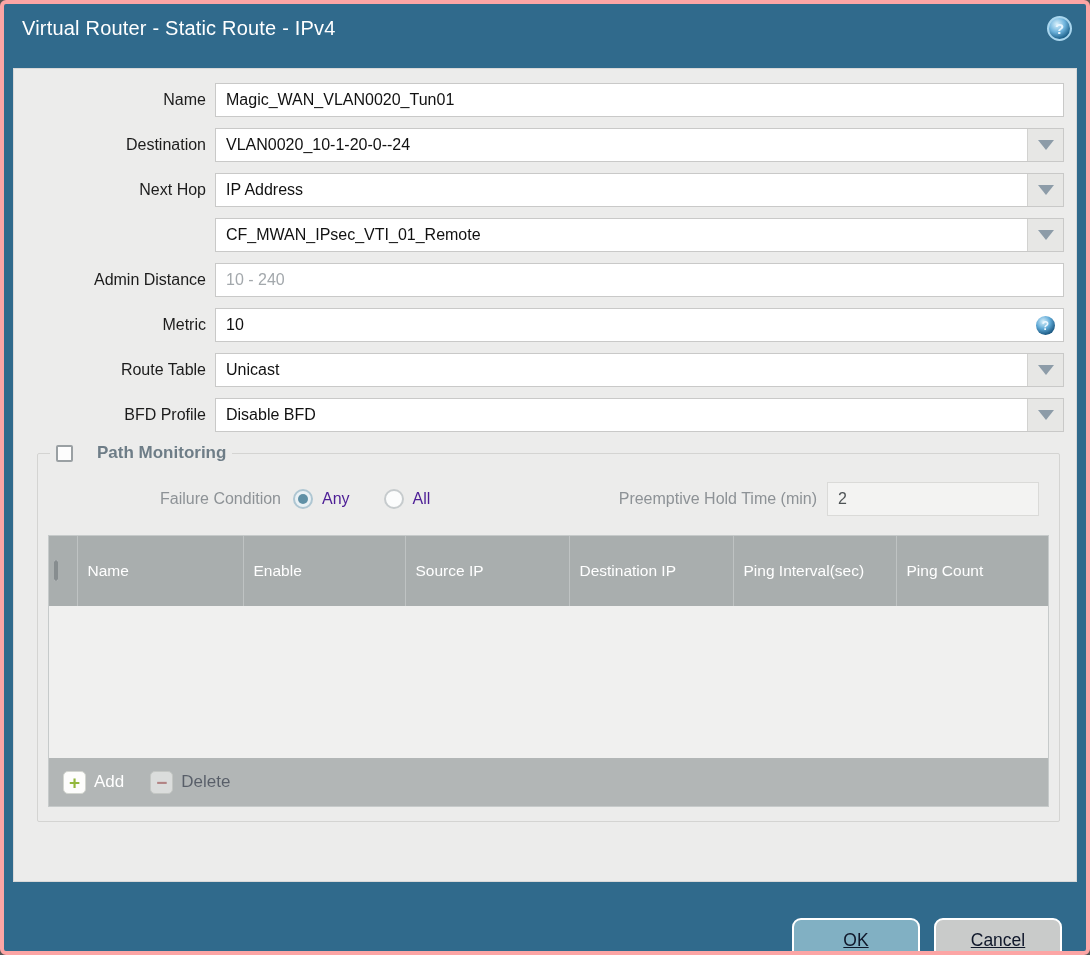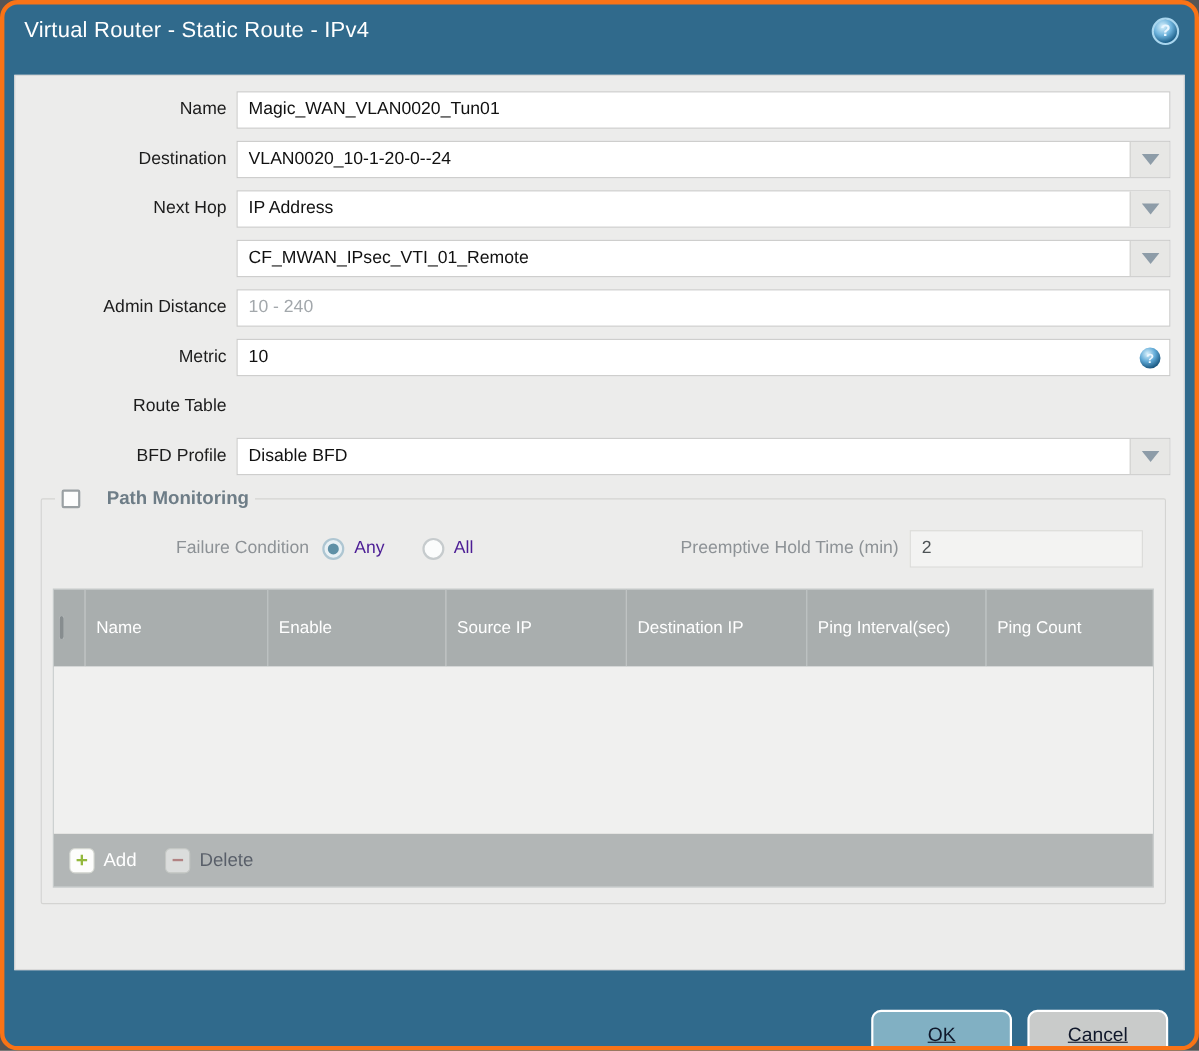--- a/index.html
+++ b/index.html
@@ -1,19 +1,19 @@
 <!DOCTYPE html>
 <html><head>
 <meta charset="utf-8">
 <style>
   html,body{margin:0;padding:0;background:#555;}
   *{box-sizing:border-box;}
   .dialog{
     position:relative;width:1090px;height:955px;
-    background:#306a8c;border:4px solid #f97316;border-radius:16px;
+    background:#306a8c;border:4px solid #fca5a5;border-radius:6px;
     font-family:"Liberation Sans", sans-serif;overflow:hidden;
   }
   
   .titlebar{height:48px;display:flex;align-items:center;padding:0 14px 0 18px;}
   .title{color:#ffffff;font-size:20px;letter-spacing:.2px;flex:1;}
   .help-circle{
     width:25px;height:25px;border-radius:50%;
     background:radial-gradient(circle at 38% 30%, #d9f1fc 0%, #6fb4dd 40%, #175a84 78%);
     border:2px solid #a9d6ee;color:#e8f6ff;font-size:15px;font-weight:bold;
     display:flex;align-items:center;justify-content:center;cursor:pointer;
@@ -162,20 +162,26 @@
     <div class="frow">
       <div class="flabel">Metric</div>
       <div class="fctrl">
         <input class="tinput" type="text" value="10" style="">
         <div class="metric-help">?</div>
       </div>
     </div>
 
     <div class="frow">
       <div class="flabel">Route Table</div>
+      <div class="fctrl dd">
+        <input class="tinput" type="text" value="Unicast" style="">
+        <div class="dd-btn">
+          <div class="dd-tri"></div>
+        </div>
+      </div>
     </div>
 
     <div class="frow">
       <div class="flabel">BFD Profile</div>
       <div class="fctrl dd">
         <input class="tinput" type="text" value="Disable BFD" style="">
         <div class="dd-btn">
           <div class="dd-tri"></div>
         </div>
       </div>

